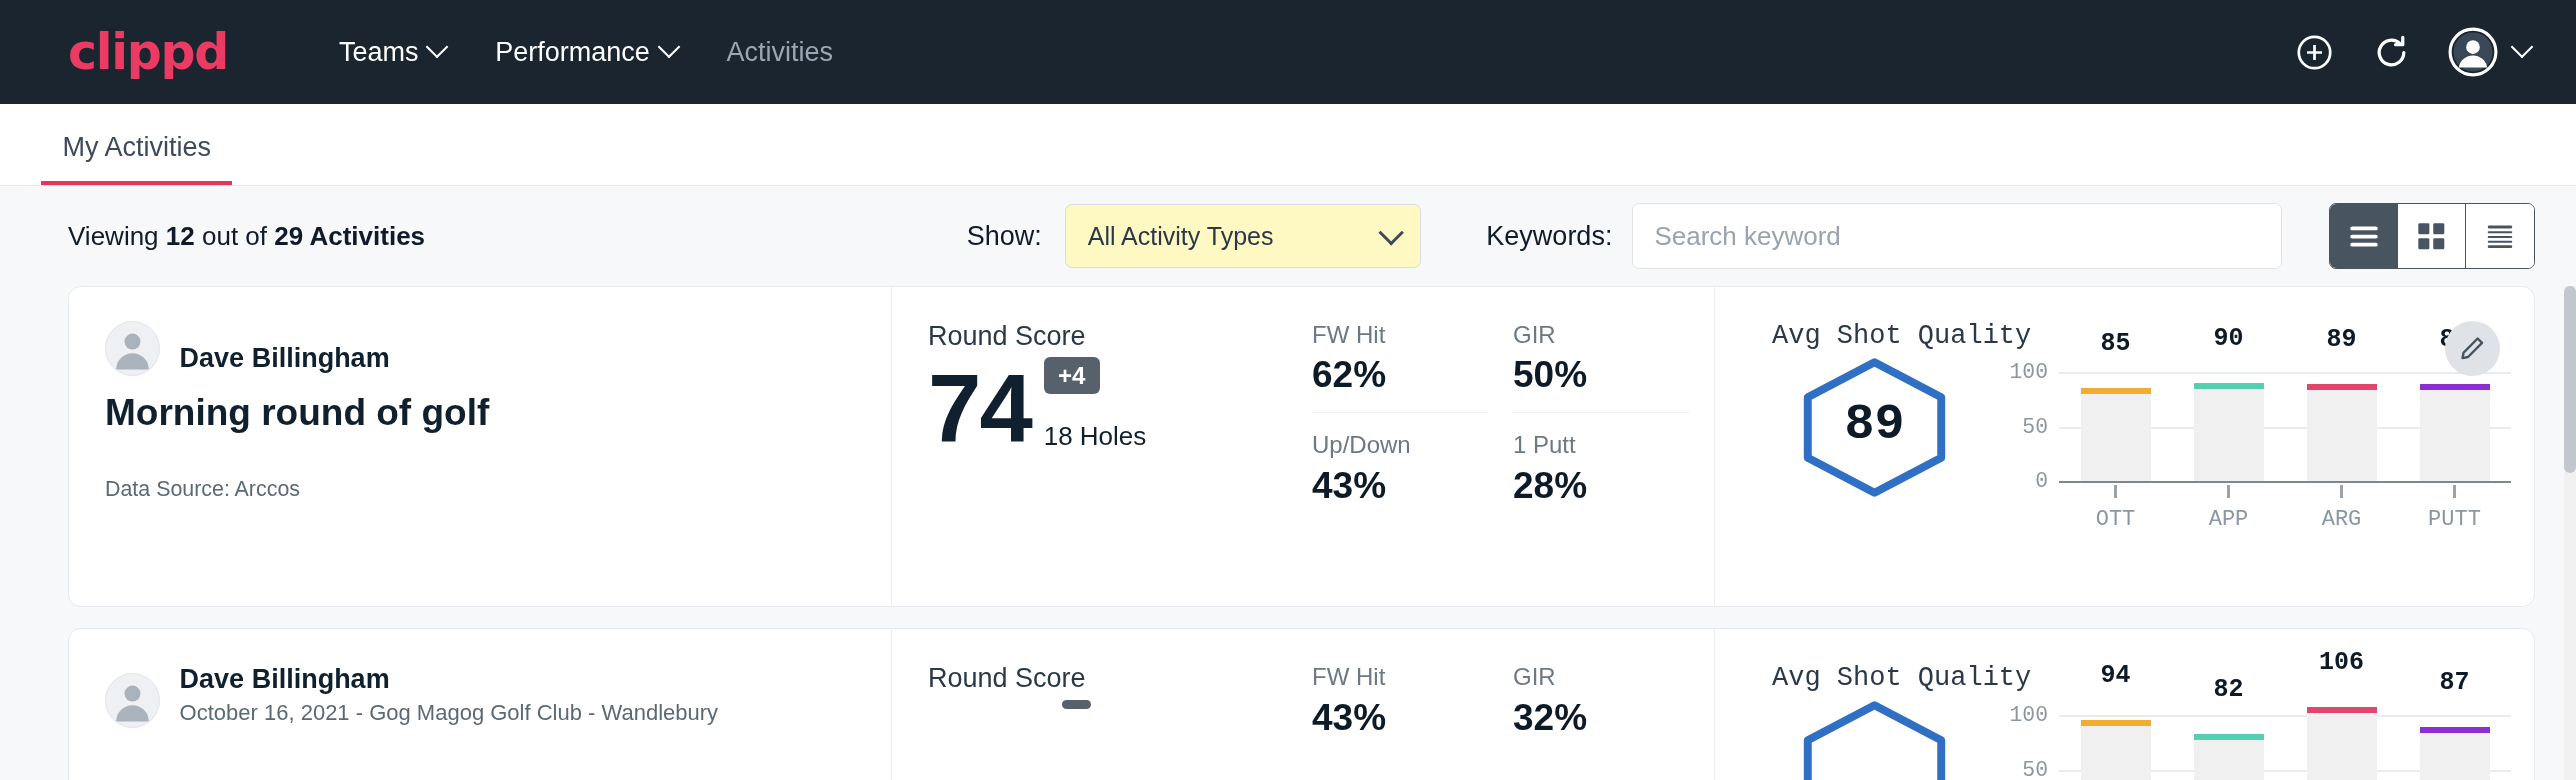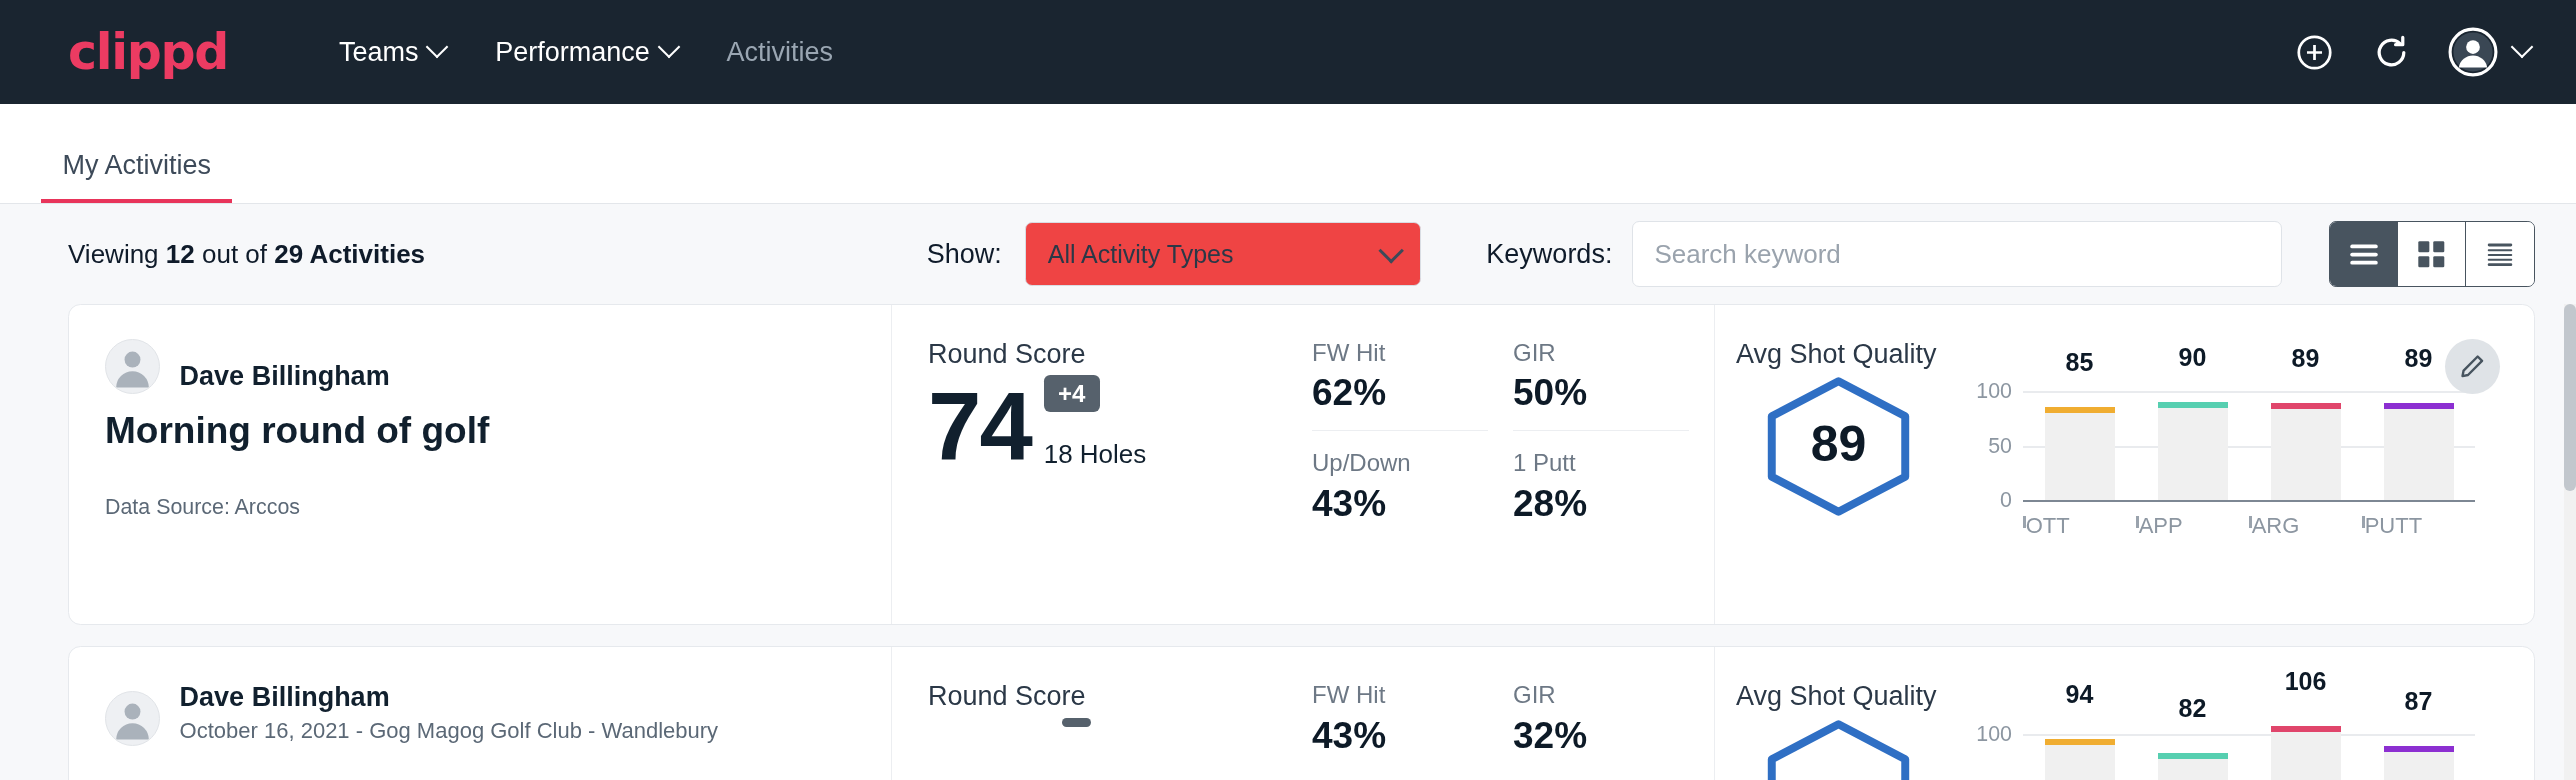--- a/index.html
+++ b/index.html
@@ -46,21 +46,21 @@
   }
   .nav-right {
     margin-left: auto;
     display: flex; align-items: center; gap: 36px;
   }
   .icon-btn { cursor: pointer; display: flex; align-items: center; justify-content: center; }
   .avatar-wrap { display: flex; align-items: center; gap: 16px; cursor: pointer; }
 
   
   .tabbar {
-    height: 100px;
+    height: 82px;
     background: #ffffff;
     border-bottom: 1.8px solid #e3e6ea;
     display: flex; align-items: flex-end;
     padding-left: 41px;
   }
   .tab {
     font-size: 27px;
     color: #4a5767;
     padding: 0 21.4px 18px 21.4px;
     border-bottom: 4.5px solid transparent;
@@ -73,22 +73,22 @@
     background: #f7f8fa;
     height: 100px;
     display: flex; align-items: center;
     padding: 0 41px 0 68px;
   }
   .viewing { font-size: 26px; color: #0f1b2a; }
   .viewing b { font-weight: 700; }
   .tb-mid { margin-left: auto; display: flex; align-items: center; gap: 4px; }
   .lbl { font-size: 27px; color: #0f1b2a; margin-right: 19.6px; white-space: nowrap; }
   .select {
-    width: 396px; height: 64px;
-    background: #ef4444; border: 1.8px solid #d9dde3; border-radius: 7.1px;
+    width: 356px; height: 64px;
+    background: #fef9c3; border: 1.8px solid #d9dde3; border-radius: 7.1px;
     display: flex; align-items: center;
     padding: 0 21.4px;
     font-size: 25px; color: #2b3847;
     cursor: pointer;
     position: relative;
   }
   .select .sel-chev {
     position: absolute; right: 23px;
     width: 18px; height: 18px;
     border-right: 3.6px solid #3d4a59;
@@ -170,23 +170,23 @@
   .holes { font-size: 26px; color: #11202e; }
 
   .col-stats { width: 402px; padding: 34px 0 0 0; display: flex; }
   .statcell { width: 50%; padding-right: 25px; }
   .statlbl { font-size: 24px; color: #6d7885; }
   .statval { font-size: 37px; font-weight: 700; color: #0d1a27; margin-top: 5.4px; }
   .statdiv { border-bottom: 1.8px solid #eceef1; margin: 16px 0 18px 0; }
 
   .col-quality {
     flex: 1;
-    padding: 34px 0 0 21px;
+    padding: 34px 0 0 57px;
     border-left: 1.8px solid #eceef1;
-    display: flex; flex-direction: column;
+    display: flex; flex-direction: column; font-family: Liberation Mono, monospace;
   }
   .q-body { display: flex; align-items: flex-start; margin-top: 5.4px; }
   .hexwrap { width: 205px; display: flex; align-items: center; justify-content: center; position: relative; }
   .hexnum {
     position: absolute; top: 0; left: 0; width: 100%; height: 137px;
     display: flex; align-items: center; justify-content: center;
     font-size: 50px; font-weight: 700; color: #0d1a27;
   }
 
   
@@ -203,21 +203,21 @@
   .axisline { position: absolute; left: 0; right: 0; bottom: 0; height: 2.7px; background: #7d8793; }
   .bars { position: absolute; left: 0; right: 0; bottom: 2.7px; top: 0; display: flex; }
   .barslot { flex: 1; display: flex; flex-direction: column; align-items: center; justify-content: flex-end; position: relative; }
   .barlabel {
     position: absolute; font-size: 25px; font-weight: 700; color: #0d1a27;
     transform: translateY(-104%);
   }
   .bar { width: 70px; background: #f0f0f0; position: relative; }
   .barcap { position: absolute; top: 0; left: 0; right: 0; height: 6.2px; }
   .xticks { position: absolute; left: 66px; right: 0; top: 129px; display: flex; }
-  .xtickslot { flex: 1; display: flex; flex-direction: row; align-items: center; }
+  .xtickslot { flex: 1; display: flex; flex-direction: column; align-items: center; justify-content: center; }
   .xtickmark { width: 2.7px; height: 12.5px; background: #9aa3ad; }
   .xticklbl { font-size: 22px; color: #8c96a1; margin-top: 9px; }
 
   .editbtn {
     position: absolute; top: 34px; right: 34px;
     width: 55px; height: 55px; border-radius: 50%;
     background: #dfe3e7;
     display: flex; align-items: center; justify-content: center;
     cursor: pointer;
   }

